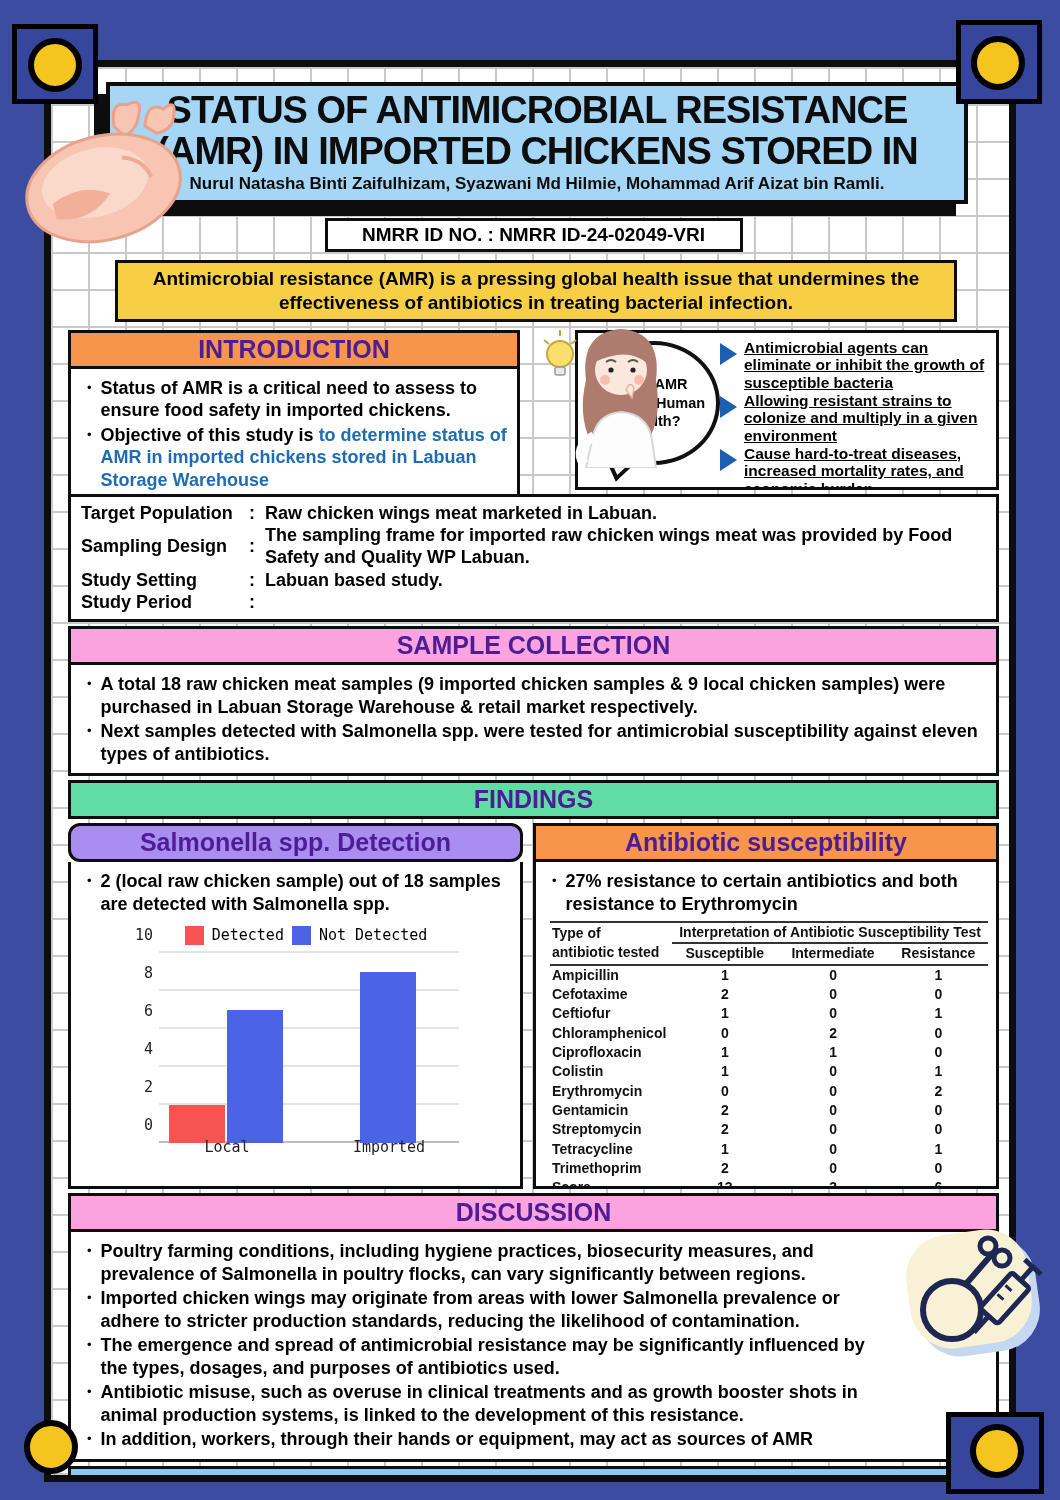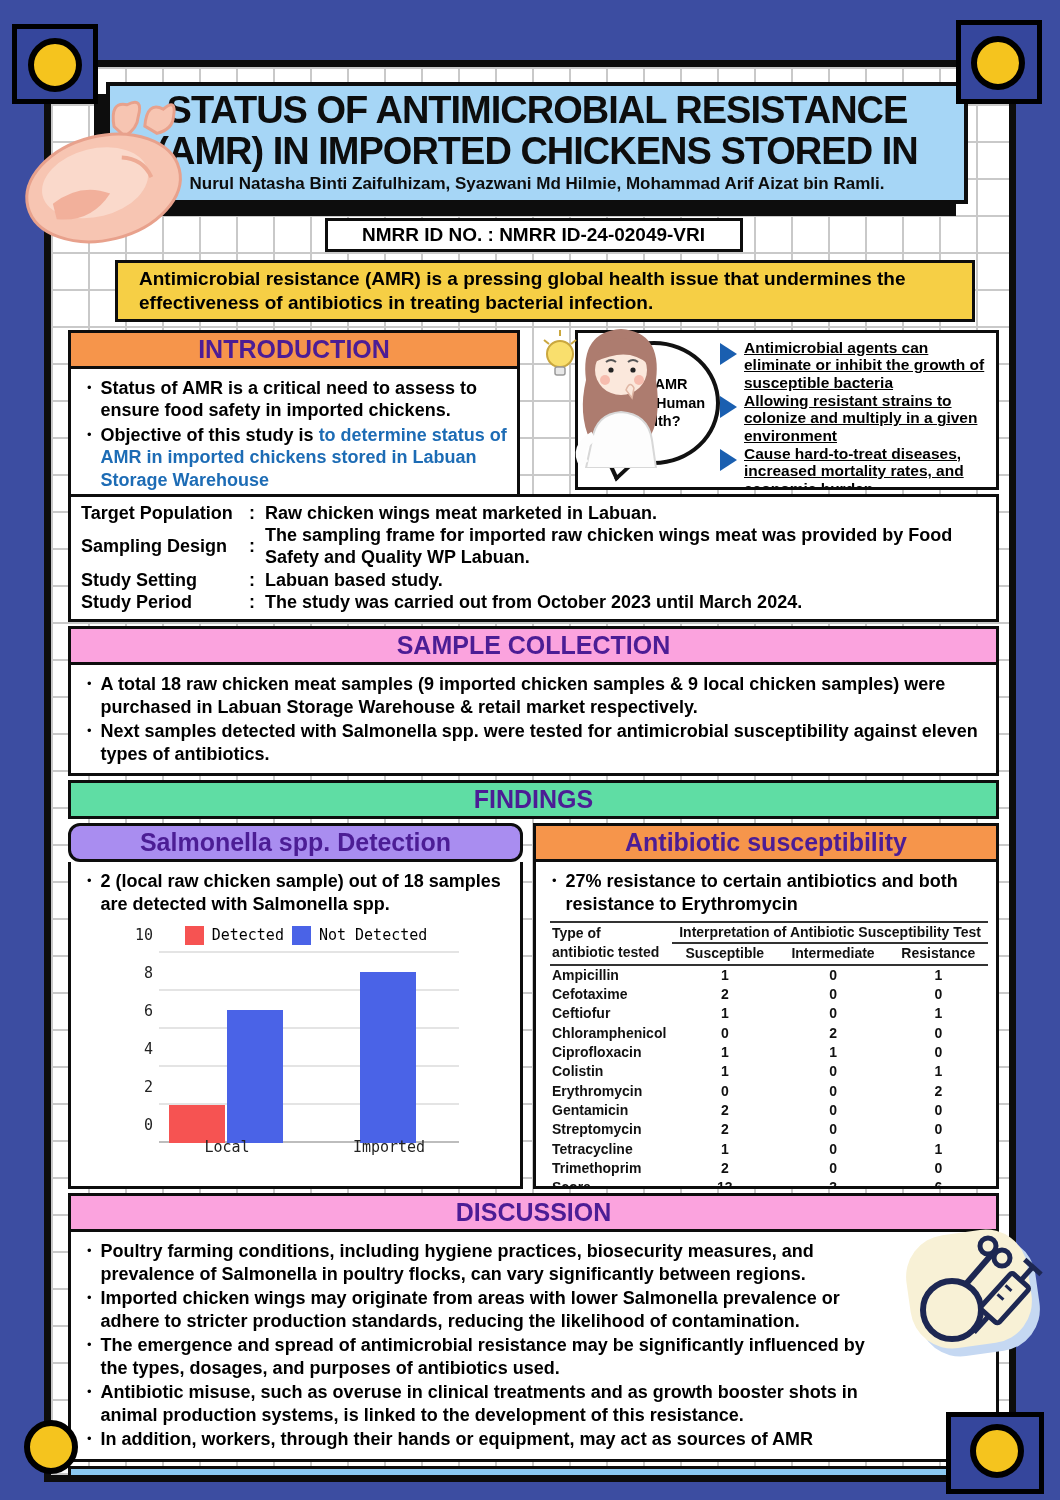--- a/index.html
+++ b/index.html
@@ -14,21 +14,21 @@
   .content{position:absolute;left:17px;top:15px;width:931px;}
 
   
   .title-box{margin-left:38px;width:846px;border:4px solid #0d0d0d;background:#a6d6f6;
     box-shadow:-12px 12px 0 #0d0d0d;text-align:center;padding:4px 4px 6px 4px;}
   .title-line{font-size:38px;font-weight:bold;line-height:1.08;letter-spacing:-1px;color:#0d0d0d;}
   .authors{font-size:17px;font-weight:bold;margin-top:2px;color:#0d0d0d;}
   .nmrr{margin:14px auto 0 auto;width:400px;border:3px solid #0d0d0d;background:#ffffff;
     text-align:center;font-size:19px;font-weight:bold;padding:3px 6px;}
   .tagline{margin:8px 0 0 47px;width:812px;border:3px solid #0d0d0d;background:#f6cf45;
-    text-align:left;font-size:19px;font-weight:bold;padding:4px 21px;line-height:1.25;}
+    text-align:center;font-size:19px;font-weight:bold;padding:4px 12px;line-height:1.25;}
 
   .sec-header{border:3px solid #0d0d0d;text-align:center;font-size:25px;font-weight:bold;
     padding:2px 0;color:#4c1d95;background:#f6954b;}
   .body-box{border:3px solid #0d0d0d;border-top:none;background:#fff;padding:6px 8px 6px 14px;}
 
   
   .intro-row{display:flex;justify-content:space-between;margin-top:8px;height:160px;}
   .intro-left{width:452px;}
   .intro-left .body-box{height:113px;}
   .intro-right{width:410px;border:3px solid #0d0d0d;background:#fff;display:flex;padding:4px 2px 2px 6px;overflow:hidden;}
@@ -168,21 +168,20 @@
           <span class="m-value">The sampling frame for imported raw chicken wings meat was provided by Food Safety and Quality WP Labuan.</span>
         </div>
         <div class="m-row">
           <span class="m-label">Study Setting</span>
           <span class="m-colon">:</span>
           <span class="m-value">Labuan based study.</span>
         </div>
         <div class="m-row">
           <span class="m-label">Study Period</span>
           <span class="m-colon">:</span>
-          <span class="m-value">The study was carried out from October 2023 until March 2024.</span>
         </div>
       </div>
 
       <div class="sec-header mt4" style="background-color: rgb(251, 163, 222);">SAMPLE COLLECTION</div>
       <div class="body-box">
           <div class="bullet-row">
             <span class="dot">•</span>
             <span class="bt">A total 18 raw chicken meat samples (9 imported chicken samples &amp; 9 local chicken samples) were purchased in Labuan Storage Warehouse &amp; retail market respectively.</span>
           </div>
           <div class="bullet-row">

